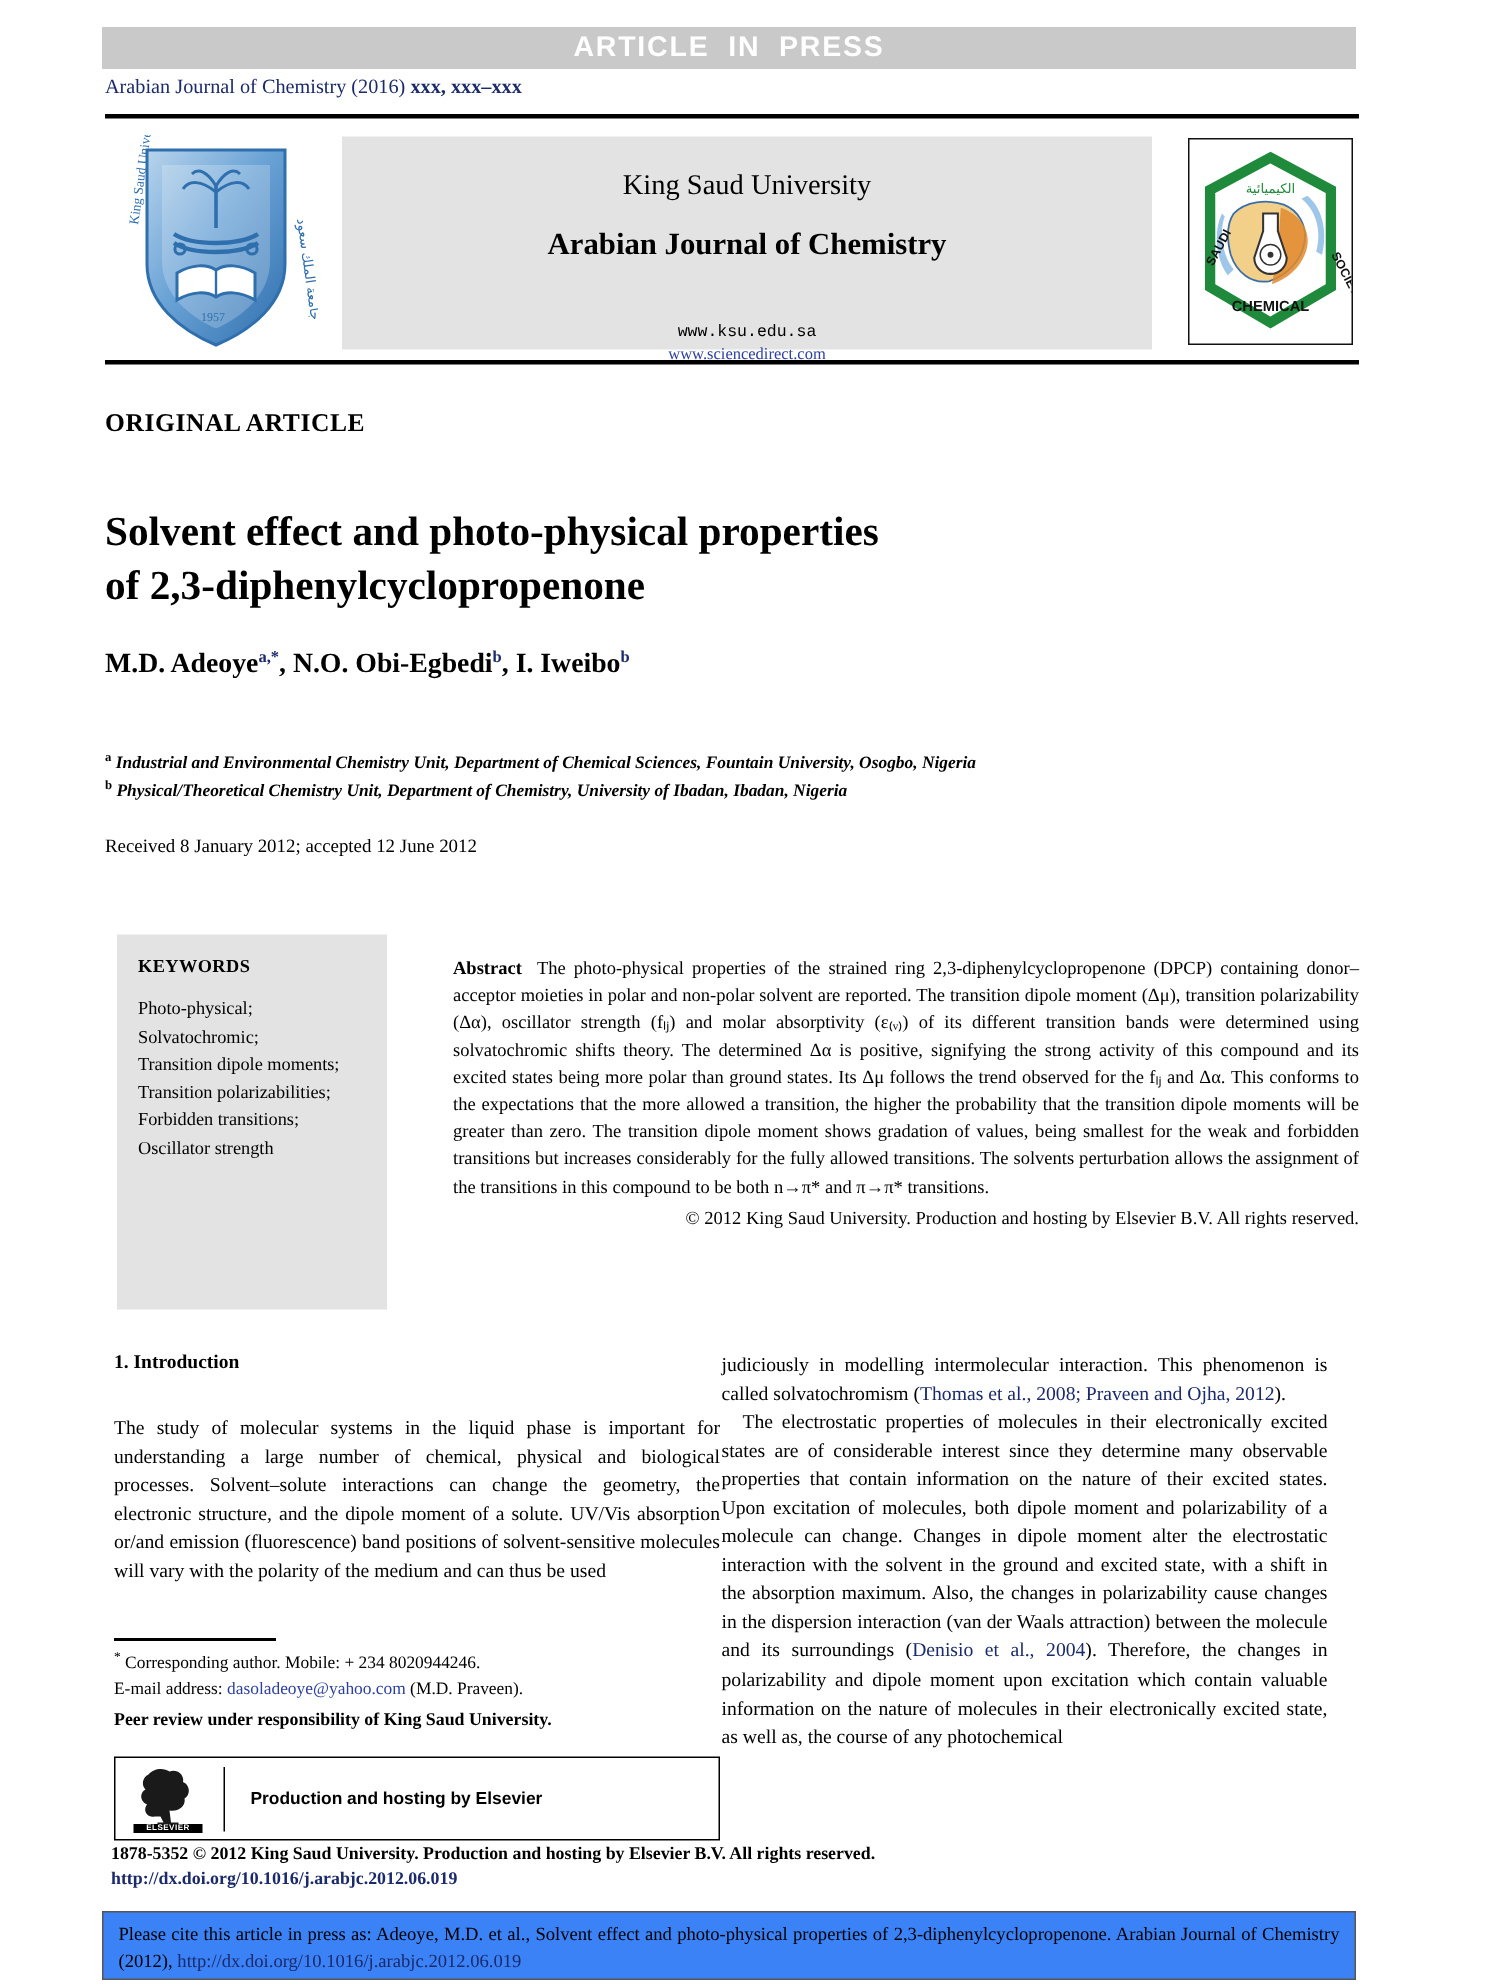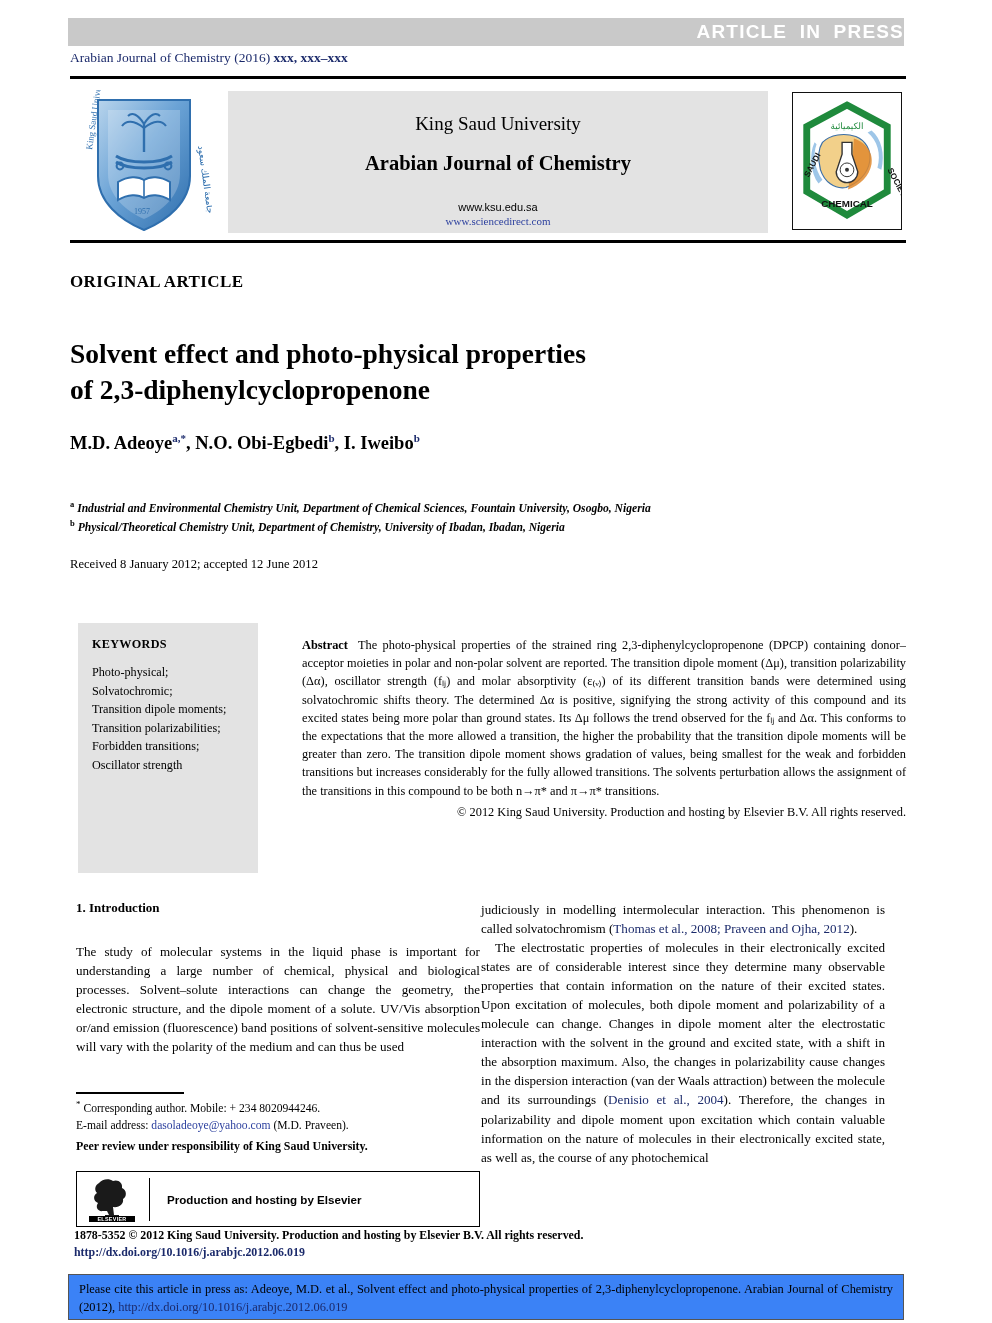--- a/index.html
+++ b/index.html
@@ -29,21 +29,21 @@
     top: 18px;
     width: 836px;
     height: 28px;
     background: #c9c9c9;
   }
   .aip-band .aip-text {
     position: absolute;
     left: 0; right: 0;
     top: 50%;
     transform: translateY(-50%);
-    text-align: right;
+    text-align: center;
     color: #ffffff;
     font-family: "Liberation Sans", sans-serif;
     font-weight: bold;
     font-size: 19px;
     letter-spacing: 1.2px;
     word-spacing: 6px;
   }
 
   
   .running-head {
@@ -95,23 +95,23 @@
     font-size: 19px;
     font-family: "Liberation Serif", serif;
   }
   .mh-journal {
     margin-top: 17px;
     font-size: 20.5px;
     font-weight: bold;
     font-family: "Liberation Serif", serif;
   }
   .mh-url1 {
-    margin-top: 26px;
+    margin-top: 41px;
     font-size: 11px;
-    font-family: Liberation Sans, sans-serif;
+    font-family: Liberation Mono, monospace;
   }
   .mh-url2 {
     margin-top: 2px;
     font-size: 11px;
     color: #2b3f9e;
     font-family: "Liberation Serif", serif;
   }
   .logo-scs {
     position: absolute;
     left: 722px;

